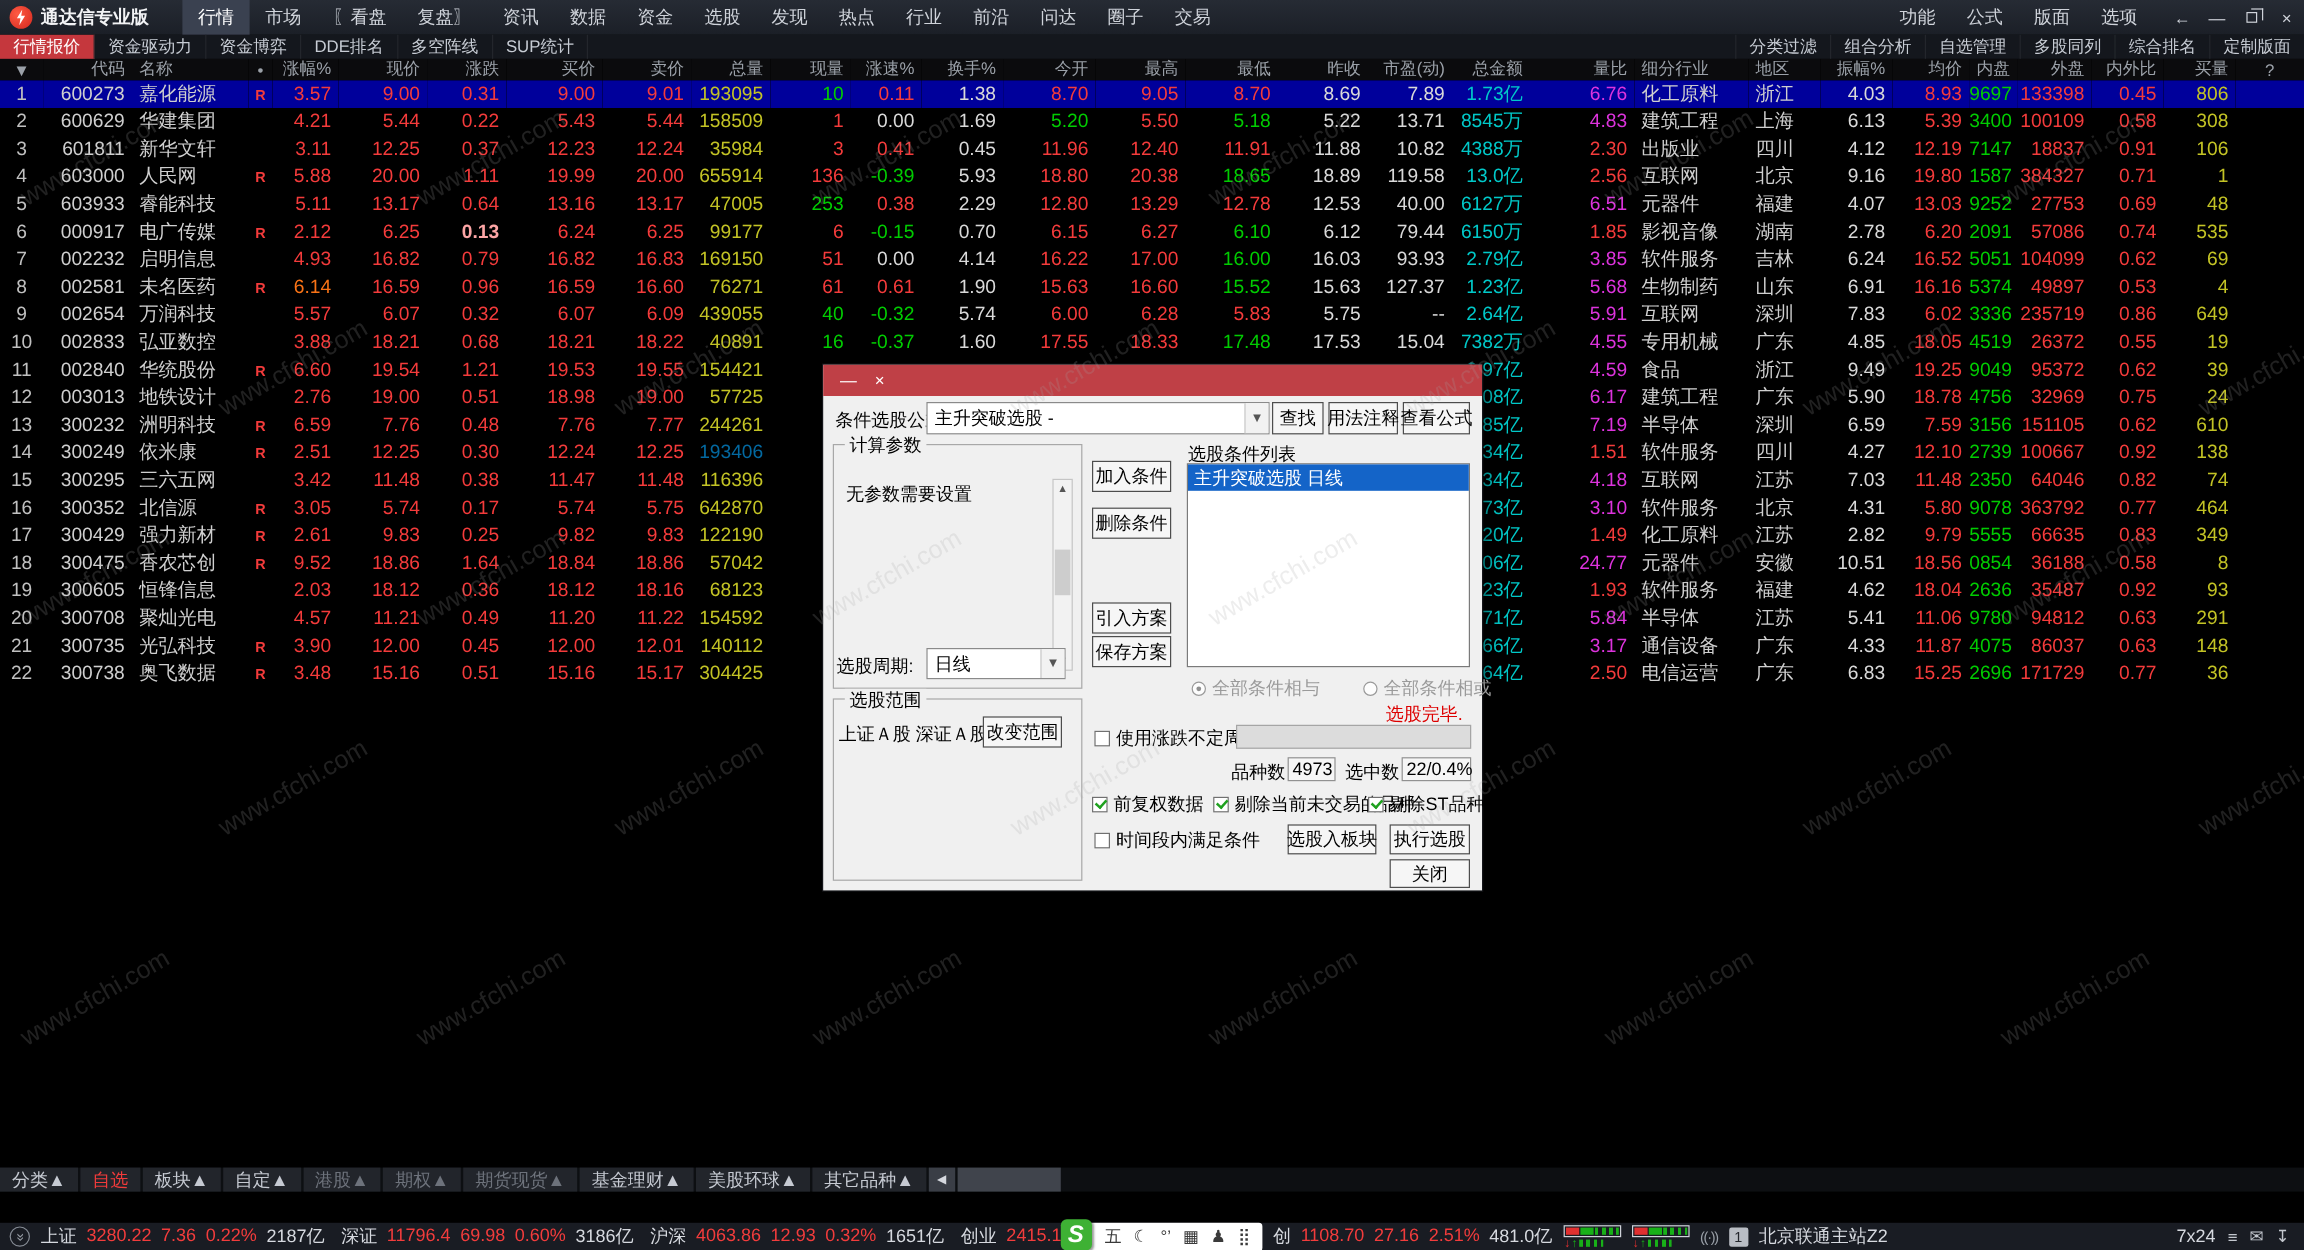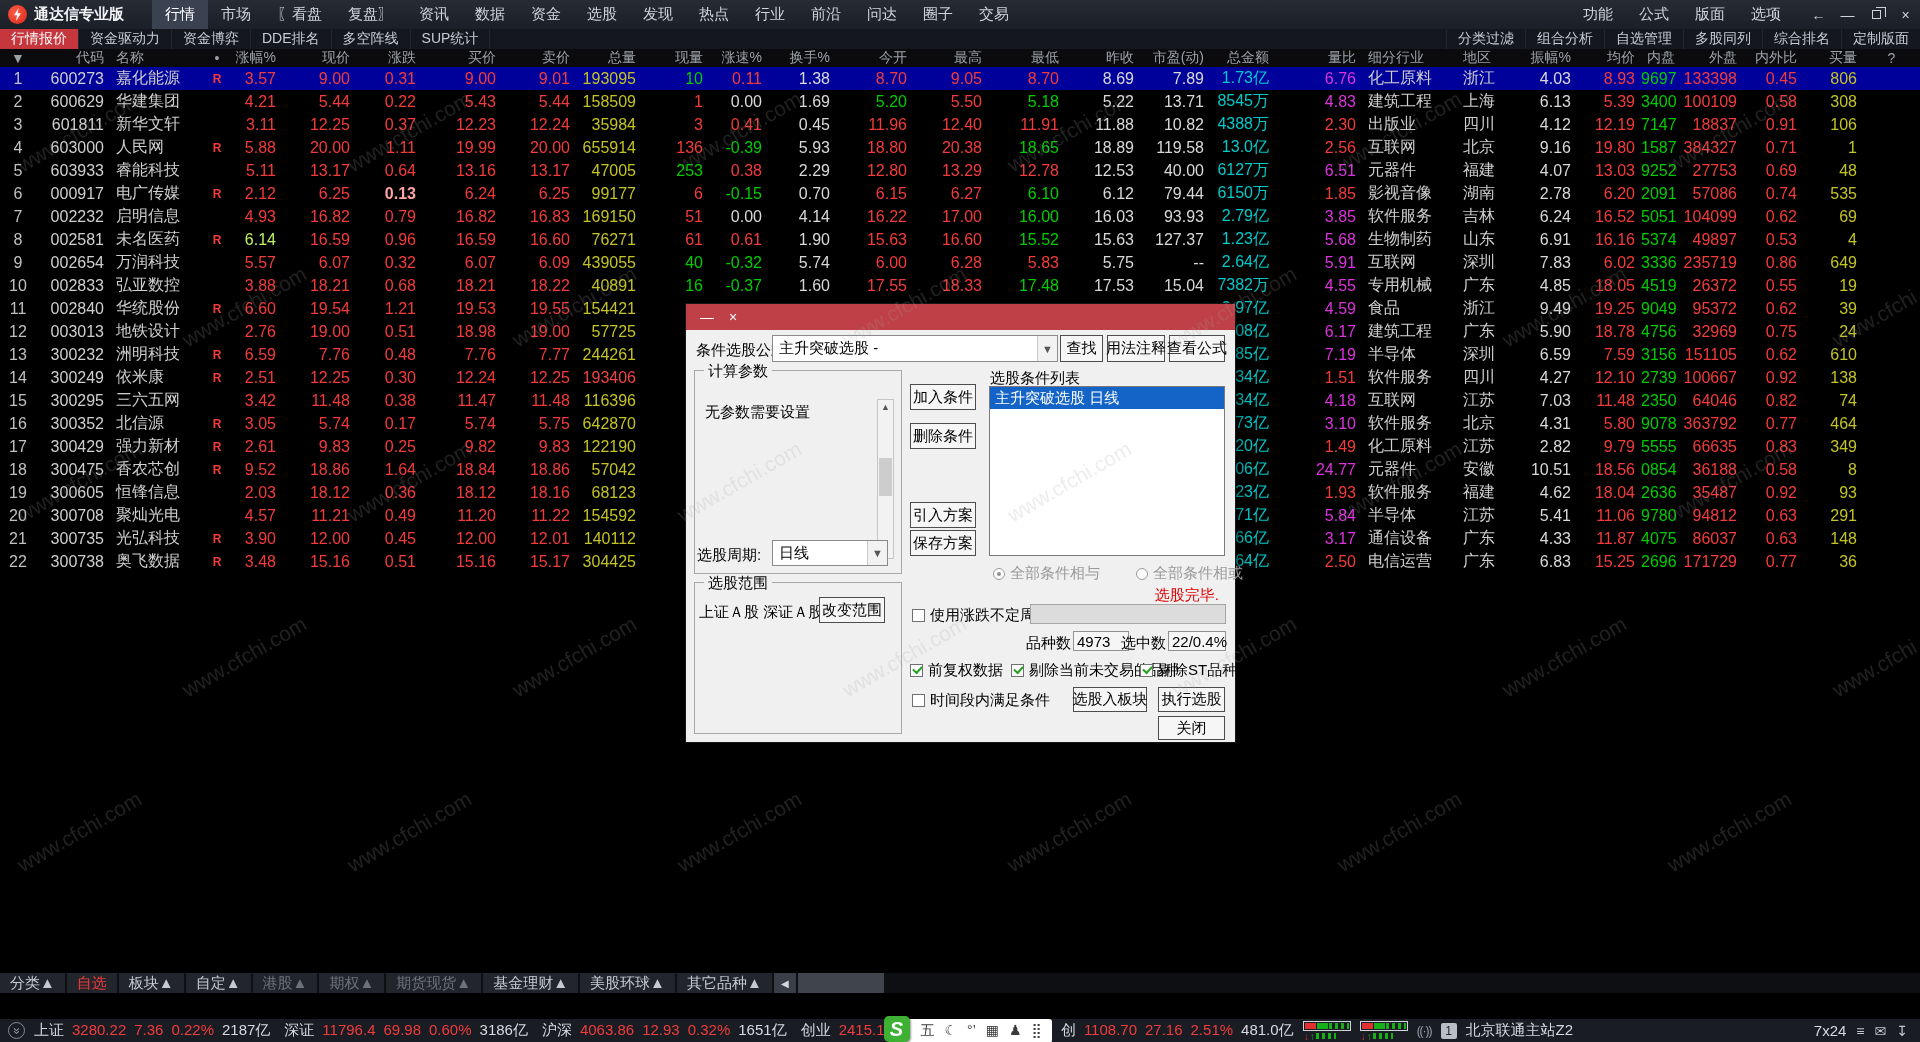--- a/index.html
+++ b/index.html
@@ -439,21 +439,21 @@
             <td class="al-r" style="color: rgb(244, 59, 59);">104099</td>
             <td class="al-r" style="color: rgb(244, 59, 59);">0.62</td>
             <td class="al-r" style="color: rgb(195, 195, 37);">69</td>
             <td class="al-c" style="color: rgb(217, 217, 217);"></td>
           </tr>
           <tr>
             <td class="al-c" style="color: rgb(192, 192, 192);">8</td>
             <td class="al-r" style="color: rgb(207, 207, 207);">002581</td>
             <td class="al-l" style="color: rgb(207, 207, 207);">未名医药</td>
             <td class="al-c rf" style="color: rgb(244, 59, 59);">R</td>
-            <td class="al-r" style="color: #bef264;">6.14</td>
+            <td class="al-r" style="color: #f97316;">6.14</td>
             <td class="al-r" style="color: rgb(244, 59, 59);">16.59</td>
             <td class="al-r" style="color: rgb(244, 59, 59);">0.96</td>
             <td class="al-r" style="color: rgb(244, 59, 59);">16.59</td>
             <td class="al-r" style="color: rgb(244, 59, 59);">16.60</td>
             <td class="al-r" style="color: rgb(195, 195, 37);">76271</td>
             <td class="al-r" style="color: rgb(244, 59, 59);">61</td>
             <td class="al-r" style="color: rgb(244, 59, 59);">0.61</td>
             <td class="al-r" style="color: rgb(217, 217, 217);">1.90</td>
             <td class="al-r" style="color: rgb(244, 59, 59);">15.63</td>
             <td class="al-r" style="color: rgb(244, 59, 59);">16.60</td>
@@ -630,21 +630,21 @@
           <tr>
             <td class="al-c" style="color: rgb(192, 192, 192);">14</td>
             <td class="al-r" style="color: rgb(207, 207, 207);">300249</td>
             <td class="al-l" style="color: rgb(207, 207, 207);">依米康</td>
             <td class="al-c rf" style="color: rgb(244, 59, 59);">R</td>
             <td class="al-r" style="color: rgb(244, 59, 59);">2.51</td>
             <td class="al-r" style="color: rgb(244, 59, 59);">12.25</td>
             <td class="al-r" style="color: rgb(244, 59, 59);">0.30</td>
             <td class="al-r" style="color: rgb(244, 59, 59);">12.24</td>
             <td class="al-r" style="color: rgb(244, 59, 59);">12.25</td>
-            <td class="al-r" style="color: #ef4444; margin-top: 27px;">193406</td>
+            <td class="al-r" style="color: #0369a1; margin-top: 27px;">193406</td>
             <td class="al-r" style="color: rgb(217, 217, 217);"></td>
             <td class="al-r" style="color: rgb(217, 217, 217);"></td>
             <td class="al-r" style="color: rgb(217, 217, 217);"></td>
             <td class="al-r" style="color: rgb(217, 217, 217);"></td>
             <td class="al-r" style="color: rgb(217, 217, 217);"></td>
             <td class="al-r" style="color: rgb(217, 217, 217);"></td>
             <td class="al-r" style="color: rgb(217, 217, 217);"></td>
             <td class="al-r" style="color: rgb(217, 217, 217);"></td>
             <td class="al-r" style="color: rgb(0, 201, 201);">2.34亿</td>
             <td class="al-r" style="color: rgb(244, 59, 59);">1.51</td>
@@ -967,21 +967,21 @@
 
       <span class="abs redtext" style="right:16px;top:256px">选股完毕.</span>
 
       <span class="cbrow" style="left:226px;top:276px">
           <span class="cb"></span>
           <span>使用涨跌不定周期</span>
         </span>
       <span class="inputbar" style="left:344px;top:274px;width:196px;height:20px"></span>
 
       <span class="abs" style="left:340px;top:304px">品种数</span>
-      <span class="field" style="left:387px;top:301px;width:56px;height:20px">4973</span>
+      <span class="field" style="left:387px;top:301px;width:40px;height:20px">4973</span>
       <span class="abs" style="left:435px;top:304px">选中数</span>
       <span class="field" style="left:482px;top:301px;width:58px;height:20px">22/0.4%</span>
 
       <span class="cbrow" style="left:224px;top:331px">
           <span class="cb on"></span>
           <span>前复权数据</span>
         </span>
       <span class="cbrow" style="left:325px;top:331px">
           <span class="cb on"></span>
           <span>剔除当前未交易的品种</span>

